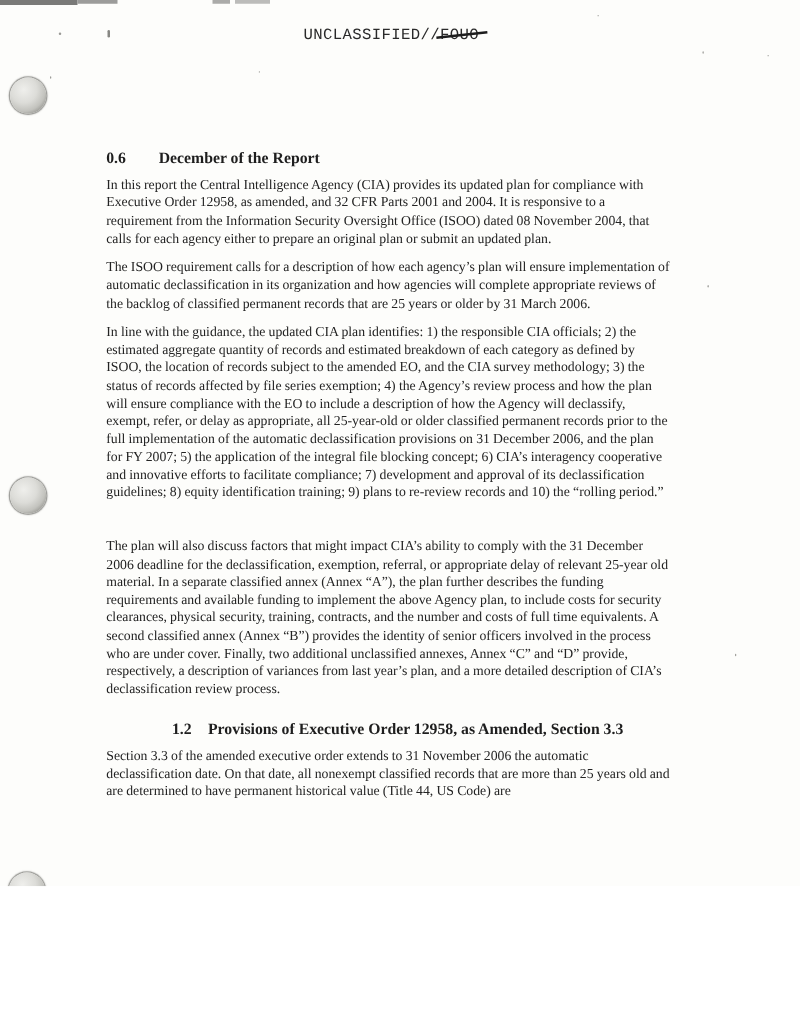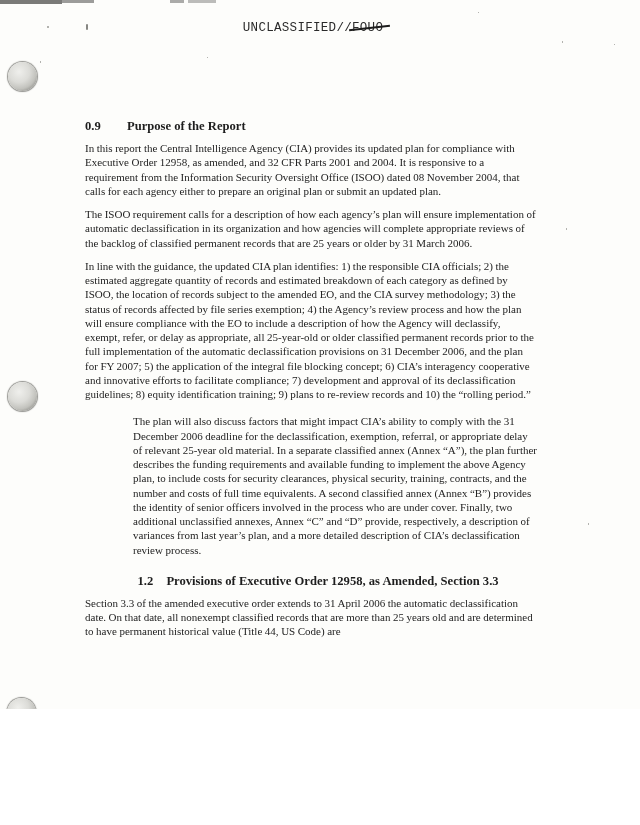--- a/index.html
+++ b/index.html
@@ -51,22 +51,22 @@
 
   
   .doc-body { position:absolute; left:85px; top:119px; width:453px; }
   .h1 { font-size:14.6px; font-weight:bold; margin:0 0 21px 0; color:#1e1e1e; }
   .h2 { font-size:12.6px; font-weight:bold; margin:0 0 7px 0; color:#1e1e1e; }
   .sec-num { display:inline-block; width:42px; }
   .doc-body p {
     font-size:11px; line-height:14.25px; margin:0 0 9px 0;
     word-spacing:-0.2px; color:#232323;
   }
-  .doc-body p.p3 { margin-bottom:13px; }
-  .doc-body p.p4 { margin-bottom:17px;margin-left:48px; }
+  .doc-body p.p3 { margin-bottom:29px; }
+  .doc-body p.p4 { margin-bottom:17px; }
   .doc-body .h2.second { margin-top:0;text-align:center; }
 </style>
 </head>
 <body>
 
 <div class="sheet">
 
   <div class="band b1"></div>
   <div class="band b2"></div>
   <div class="band b3"></div>
@@ -87,33 +87,33 @@
   <div class="speck" style="left:588px;top:523px;width:1px;height:2px;"></div>
   <div class="speck" style="left:332px;top:804px;width:1px;height:1px;"></div>
   <div class="speck" style="left:575px;top:760px;width:1px;height:2px;"></div>
 
   <div class="classification header-cls"><span>UNCLASSIFIED//</span><span class="struck">FOUO</span></div>
 
   <main class="doc-body">
 
 
     <div class="h2">
-      <span class="sec-num">0.9</span><span>Purpose of the Report</span>
+      <span class="sec-num">0.6</span><span>December of the Report</span>
     </div>
 
     <p class="p1">In this report the Central Intelligence Agency (CIA) provides its updated plan for compliance with Executive Order 12958, as amended, and 32 CFR Parts 2001 and 2004. It is responsive to a requirement from the Information Security Oversight Office (ISOO) dated 08 November 2004, that calls for each agency either to prepare an original plan or submit an updated plan.</p>
     <p class="p2">The ISOO requirement calls for a description of how each agency’s plan will ensure implementation of automatic declassification in its organization and how agencies will complete appropriate reviews of the backlog of classified permanent records that are 25 years or older by 31 March 2006.</p>
     <p class="p3">In line with the guidance, the updated CIA plan identifies: 1) the responsible CIA officials; 2) the estimated aggregate quantity of records and estimated breakdown of each category as defined by ISOO, the location of records subject to the amended EO, and the CIA survey methodology; 3) the status of records affected by file series exemption; 4) the Agency’s review process and how the plan will ensure compliance with the EO to include a description of how the Agency will declassify, exempt, refer, or delay as appropriate, all 25-year-old or older classified permanent records prior to the full implementation of the automatic declassification provisions on 31 December 2006, and the plan for FY 2007;  5) the application of the integral file blocking concept; 6)  CIA’s interagency cooperative and innovative efforts to facilitate compliance; 7) development and approval of its declassification guidelines; 8) equity identification training; 9) plans to re-review records and 10) the “rolling period.”</p>
     <p class="p4">The plan will also discuss factors that might impact CIA’s ability to comply with the 31 December 2006 deadline for the declassification, exemption, referral, or appropriate delay of relevant 25-year old material. In a separate classified annex (Annex “A”), the plan further describes the funding requirements and available funding to implement the above Agency plan, to include costs for security clearances, physical security, training, contracts, and the number and costs of full time equivalents. A second classified annex (Annex “B”) provides the identity of senior officers involved in the process who are under cover. Finally, two additional unclassified annexes, Annex “C” and “D” provide, respectively, a description of variances from last year’s plan, and a more detailed description of CIA’s declassification review process.</p>
 
     <div class="h2 second">
       <span class="sec-num">1.2</span><span>Provisions of Executive Order 12958, as Amended, Section 3.3</span>
     </div>
 
-    <p class="p5">Section 3.3 of the amended executive order extends to 31 April 2006 the automatic declassification date.  On that date, all nonexempt classified records that are more than 25 years old and are determined to have permanent historical value (Title 44, US Code) are</p>
+    <p class="p5">Section 3.3 of the amended executive order extends to 31 November 2006 the automatic declassification date.  On that date, all nonexempt classified records that are more than 25 years old and are determined to have permanent historical value (Title 44, US Code) are</p>
 
   </main>
 
   <div class="classification footer-cls"><span>UNCLASSIFIED//</span><span class="struck">FOUO</span></div>
 
   <div class="page-num">1</div>
 
 </div>
 
 </body></html>

